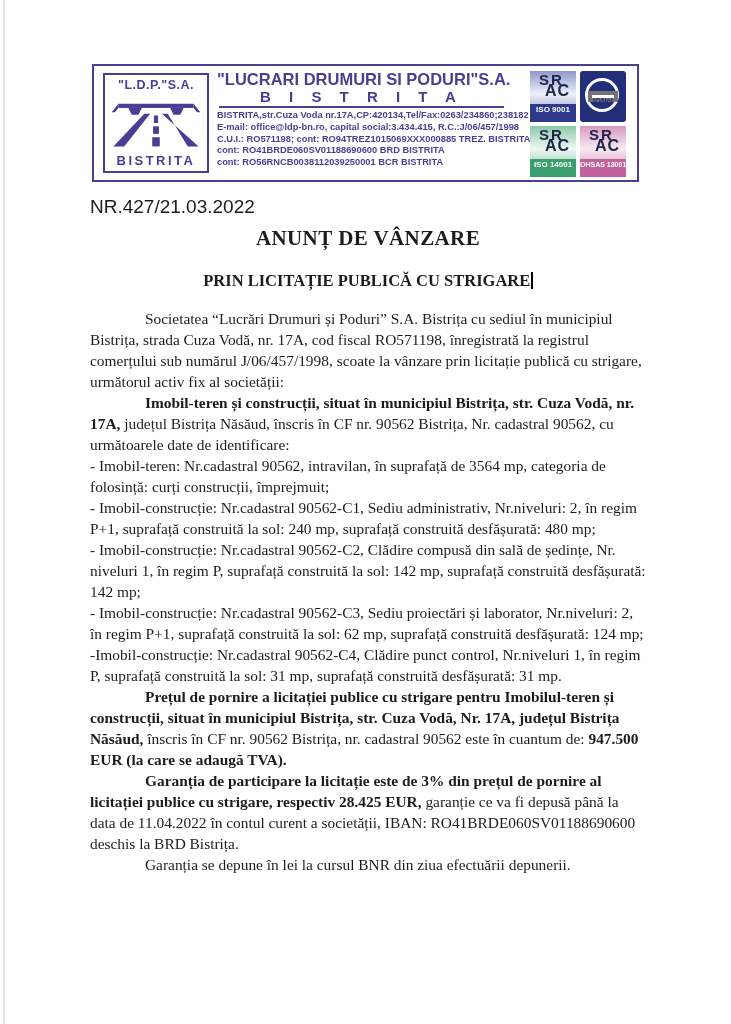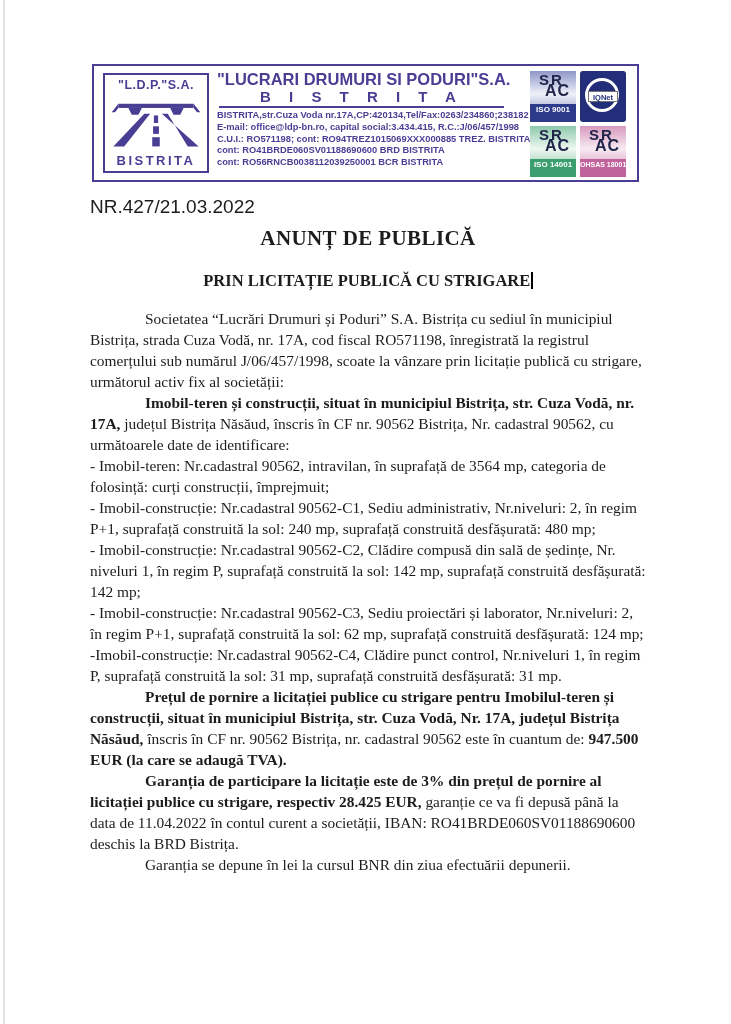--- a/index.html
+++ b/index.html
@@ -54,21 +54,21 @@
   .badge-ohsas .band { background:#b04f8a; }
   .badge-ohsas .label { background:#c2629c; font-size:7px; }
   .badge-iqnet { background:#232e7a; border-radius:3px; }
   .badge-iqnet .ring {
     position:absolute; left:5px; top:7px; width:34px; height:34px; border:3px solid #ffffff;
     border-radius:50%; box-sizing:border-box;
   }
   .badge-iqnet .iqnet-label {
     position:absolute; left:8px; top:20px; width:30px; height:11px; background:#ffffff;
     color:#232e7a; font-size:7.5px; font-weight:bold; text-align:center; line-height:11px;
-    border:1px solid #737373; box-sizing:border-box;
+    border:4px solid #737373; box-sizing:border-box;
   }
 
   
   .doc-number { position:absolute; left:90px; top:196px; font-family:"Liberation Sans", sans-serif; font-size:19px; color:#1c1c1c; }
   .doc-title { position:absolute; left:90px; top:226px; width:556px; text-align:center; font-size:21px; font-weight:bold; letter-spacing:0.4px; }
   .doc-subtitle { position:absolute; left:90px; top:271px; width:556px; text-align:center; font-size:16.5px; font-weight:bold; }
   .text-cursor { display:inline-block; width:1.5px; height:17px; background:#000; vertical-align:-3px; margin-left:1px; }
 
   .doc-body {
     position:absolute; left:90px; top:308px; width:557px;
@@ -144,21 +144,21 @@
           <span class="sr">SR</span>
           <span class="ac">AC</span>
         </div>
         <div class="band"></div>
         <div class="label">OHSAS 18001</div>
       </div>
     </div>
   </div>
 
   <div class="doc-number">NR.427/21.03.2022</div>
-  <div class="doc-title">ANUNȚ DE PUBLICĂ</div>
+  <div class="doc-title">ANUNȚ DE VÂNZARE</div>
   <div class="doc-subtitle">
     <span>PRIN LICITAȚIE PUBLICĂ CU STRIGARE</span><span class="text-cursor"></span>
   </div>
 
   <div class="doc-body">
       <p class="indent"><span>Societatea “Lucrări Drumuri și Poduri” S.A. Bistrița cu sediul în municipiul Bistrița, strada Cuza Vodă, nr. 17A, cod fiscal RO571198, înregistrată la registrul comerțului sub numărul J/06/457/1998, scoate la vânzare prin licitație publică cu strigare, următorul activ fix al societății:</span></p>
       <p class="indent"><span class="b">Imobil-teren și construcții, situat în municipiul Bistrița, str. Cuza Vodă,  nr. 17A,</span><span>  județul Bistrița Năsăud, înscris în CF nr. 90562 Bistrița, Nr. cadastral 90562, cu următoarele date de identificare:</span></p>
       <p><span>- Imobil-teren: Nr.cadastral 90562, intravilan, în suprafață de 3564 mp, categoria de folosință: curți construcții, împrejmuit;</span></p>
       <p><span>- Imobil-construcție: Nr.cadastral 90562-C1, Sediu administrativ, Nr.niveluri: 2, în regim P+1, suprafață construită la sol: 240 mp, suprafață construită desfășurată: 480 mp;</span></p>
       <p><span>- Imobil-construcție: Nr.cadastral 90562-C2, Clădire compusă din sală de ședințe, Nr. niveluri 1, în regim P,  suprafață construită la sol: 142 mp, suprafață  construită desfășurată: 142 mp;</span></p>

